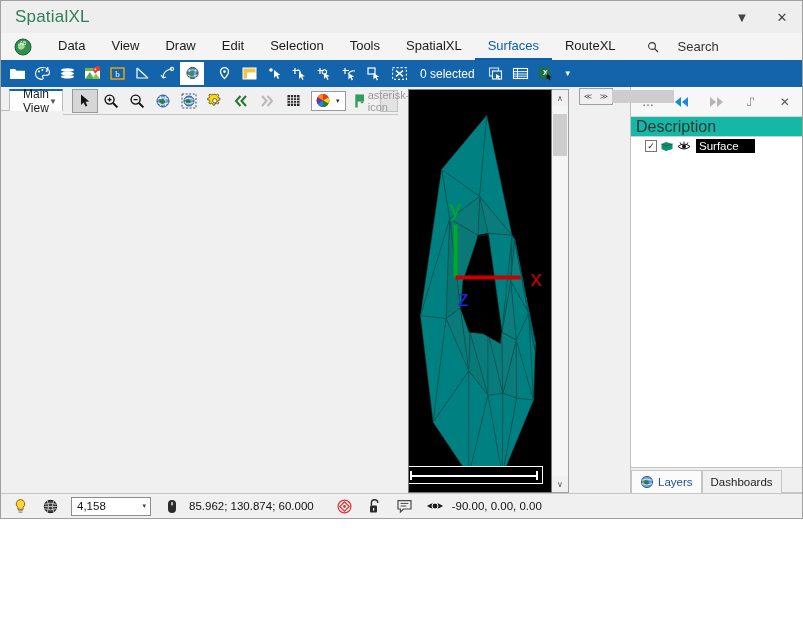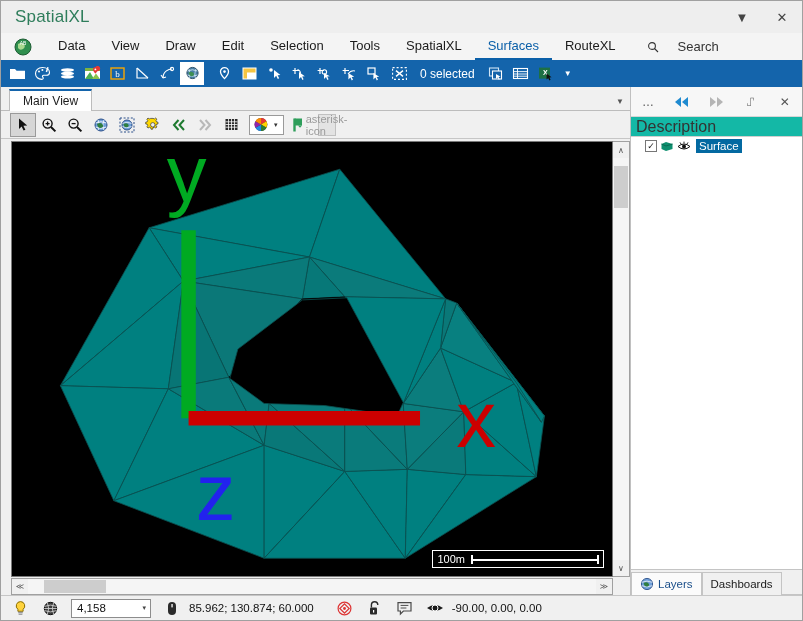--- a/index.html
+++ b/index.html
@@ -3,21 +3,21 @@
 <meta charset="utf-8">
 <style>
   * { box-sizing: border-box; margin: 0; padding: 0; }
   html, body {
     width: 803px; height: 621px;
     font-family: "Liberation Sans", sans-serif;
     background: #ffffff;
     overflow: hidden;
   }
   #app {
-    width: 803px; height: 621px;
+    width: 803px; height: 519px;
     position: relative;
     border: 1px solid #a0a0a0;
     background: #f0f0f0;
     display: flex; flex-direction: column;
   }
 
   
   .titlebar {
     height: 32px; background: #eeeeee;
     display: flex; align-items: center;
@@ -84,21 +84,21 @@
   }
 
   
   .body {
     flex: 1; display: flex; min-height: 0;
     background: #f0f0f0;
   }
 
   
   .left {
-    flex: 1; display: flex; flex-direction: column;
+    flex: 1; display: flex; flex-direction: row;
     min-width: 0; background: #f0f0f0;
   }
   .doctabs {
     height: 24px; display: flex; align-items: flex-end;
     flex: 0 0 24px; padding-left: 8px;
     border-bottom: 1px solid #bcbcbc;
     background: #f0f0f0; position: relative;
   }
   .doctab {
     padding: 0 13px; height: 22px;
@@ -230,22 +230,22 @@
   .layerrow {
     height: 18px; display: flex; align-items: center;
     gap: 3px; padding-left: 14px;
   }
   .lr-check {
     width: 12px; height: 12px; border: 1px solid #767676;
     background: #fff; display: flex; align-items: center;
     justify-content: center; font-size: 9px; color: #222;
   }
   .lr-name {
-    font-size: 11.5px; color: #ffffff; background: #0369a1;
-    padding: 1px 3px 1px 3px; margin-left: 2px;
+    font-size: 11.5px; color: #ffffff; background: #000000;
+    padding: 1px 16px 1px 3px; margin-left: 2px;
   }
   .paneltabs {
     height: 26px; flex: 0 0 26px;
     display: flex; align-items: stretch;
     background: #f0f0f0; border-top: 1px solid #c4c4c4;
     padding-top: 2px;
   }
   .ptab {
     display: flex; align-items: center; gap: 4px;
     padding: 0 8px; font-size: 11.5px; color: #1b4f8a;

